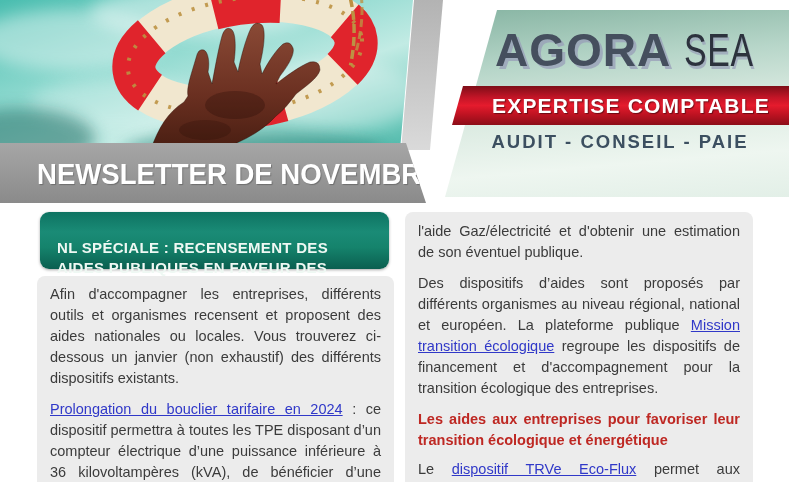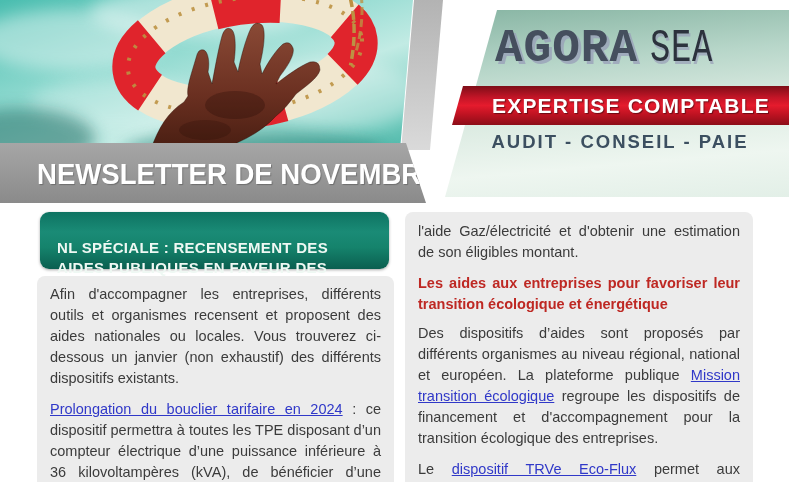--- a/index.html
+++ b/index.html
@@ -21,21 +21,21 @@
   }
 
   
   .logo-panel {
     position:absolute; left:445px; top:8px; width:344px; height:190px;
     clip-path:polygon(52px 2px, 344px 2px, 344px 189px, 0 189px);
     background:linear-gradient(175deg,#86b4a2 0%,#b7d6c9 30%,#dcebe2 55%,#eef6f0 78%,#e2efe7 100%);
   }
   .agora-row {
     position:absolute; left:50px; top:14px;
-    display:flex; align-items:flex-start; gap:9px; white-space:nowrap;font-family:Liberation Mono, monospace;
+    display:flex; align-items:flex-start; gap:9px; white-space:nowrap;
   }
   .agora-main {
     font-size:47px; font-weight:700; letter-spacing:1px; color:#454f5e;
     transform:scaleX(0.98); transform-origin:left top;
     text-shadow:3px 3px 0 rgba(152,158,184,0.75);
   }
   .agora-suffix {
     font-size:47px; font-weight:400; color:#2c323d;
     transform:scaleX(0.72); transform-origin:left top; letter-spacing:1px;
     text-shadow:2px 3px 0 rgba(152,158,184,0.7);
@@ -167,18 +167,18 @@
 <div class="teal-box">NL SPÉCIALE : RECENSEMENT DES AIDES PUBLIQUES EN FAVEUR DES ENTREPRISES</div>
 <div class="text-box box-left">
   <div id="left-paragraphs">
       <p class="para"><span>Afin d'accompagner les entreprises, différents outils et organismes recensent et proposent des aides nationales ou locales. Vous trouverez ci-dessous un janvier (non exhaustif) des différents dispositifs existants.</span></p>
       <p class="para"><a href="#" class="link">Prolongation du bouclier tarifaire en 2024</a><span> : ce dispositif permettra à toutes les TPE disposant d’un compteur électrique d’une puissance inférieure à 36 kilovoltampères (kVA), de bénéficier d’une hausse limitée à 15% (contre 4% actuellement pour les particuliers et les TRVe) des tarifs du gaz (dès janvier 2023) et de l'électri-</span></p>
     </div>
 </div>
 
 <div class="text-box box-right">
   <div id="right-paragraphs">
-      <p class="para"><span>l'aide Gaz/électricité et d'obtenir une estimation de son éligibles montant.</span></p>
+      <p class="para"><span>l'aide Gaz/électricité et d'obtenir une estimation de son éventuel publique.</span></p>
+      <p class="para"><span>Des dispositifs d’aides sont proposés par différents organismes au niveau régional, national et européen. La plateforme publique </span><a href="#" class="link">Mission transition écologique</a><span> regroupe les dispositifs de financement et d'accompagnement pour la transition écologique des entreprises.</span></p>
       <p class="para heading"><span>Les aides aux entreprises pour favoriser leur transition écologique et énergétique</span></p>
-      <p class="para"><span>Des dispositifs d’aides sont proposés par différents organismes au niveau régional, national et européen. La plateforme publique </span><a href="#" class="link">Mission transition écologique</a><span> regroupe les dispositifs de financement et d'accompagnement pour la transition écologique des entreprises.</span></p>
       <p class="para"><span>Le </span><a href="#" class="link">dispositif TRVe Eco-Flux</a><span> permet aux entreprises éligibles d'être accompagnées, sur une période de 12 mois, dans la mise en œuvre d’actions vers la transition écologique.</span></p>
     </div>
 </div>
 
 </body></html>

